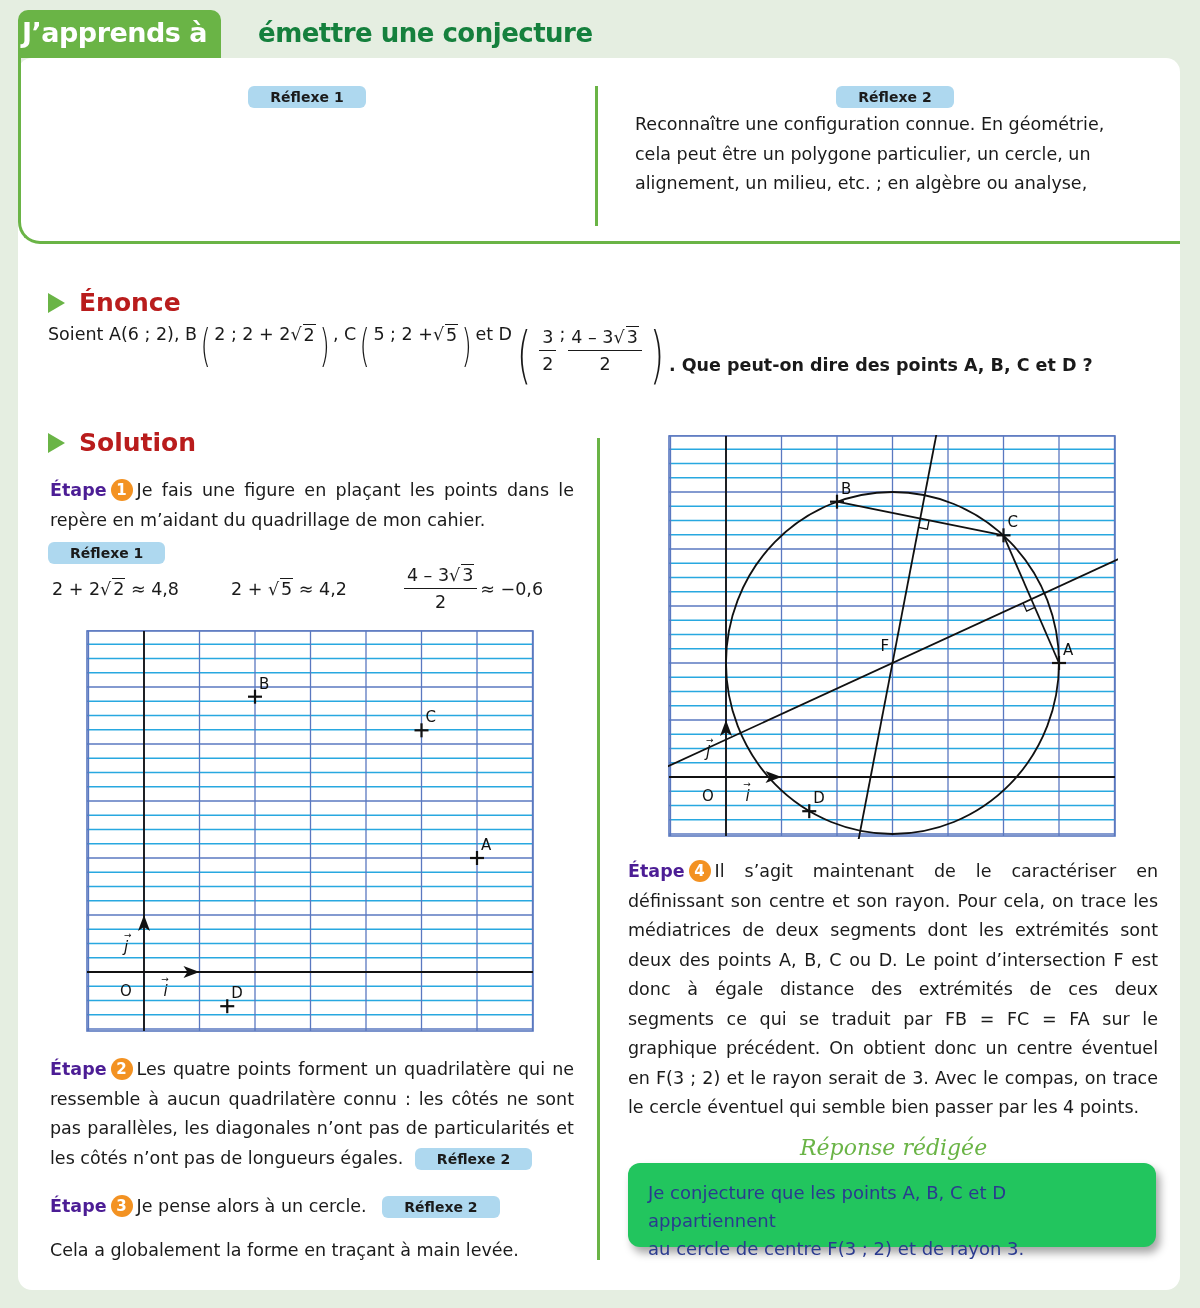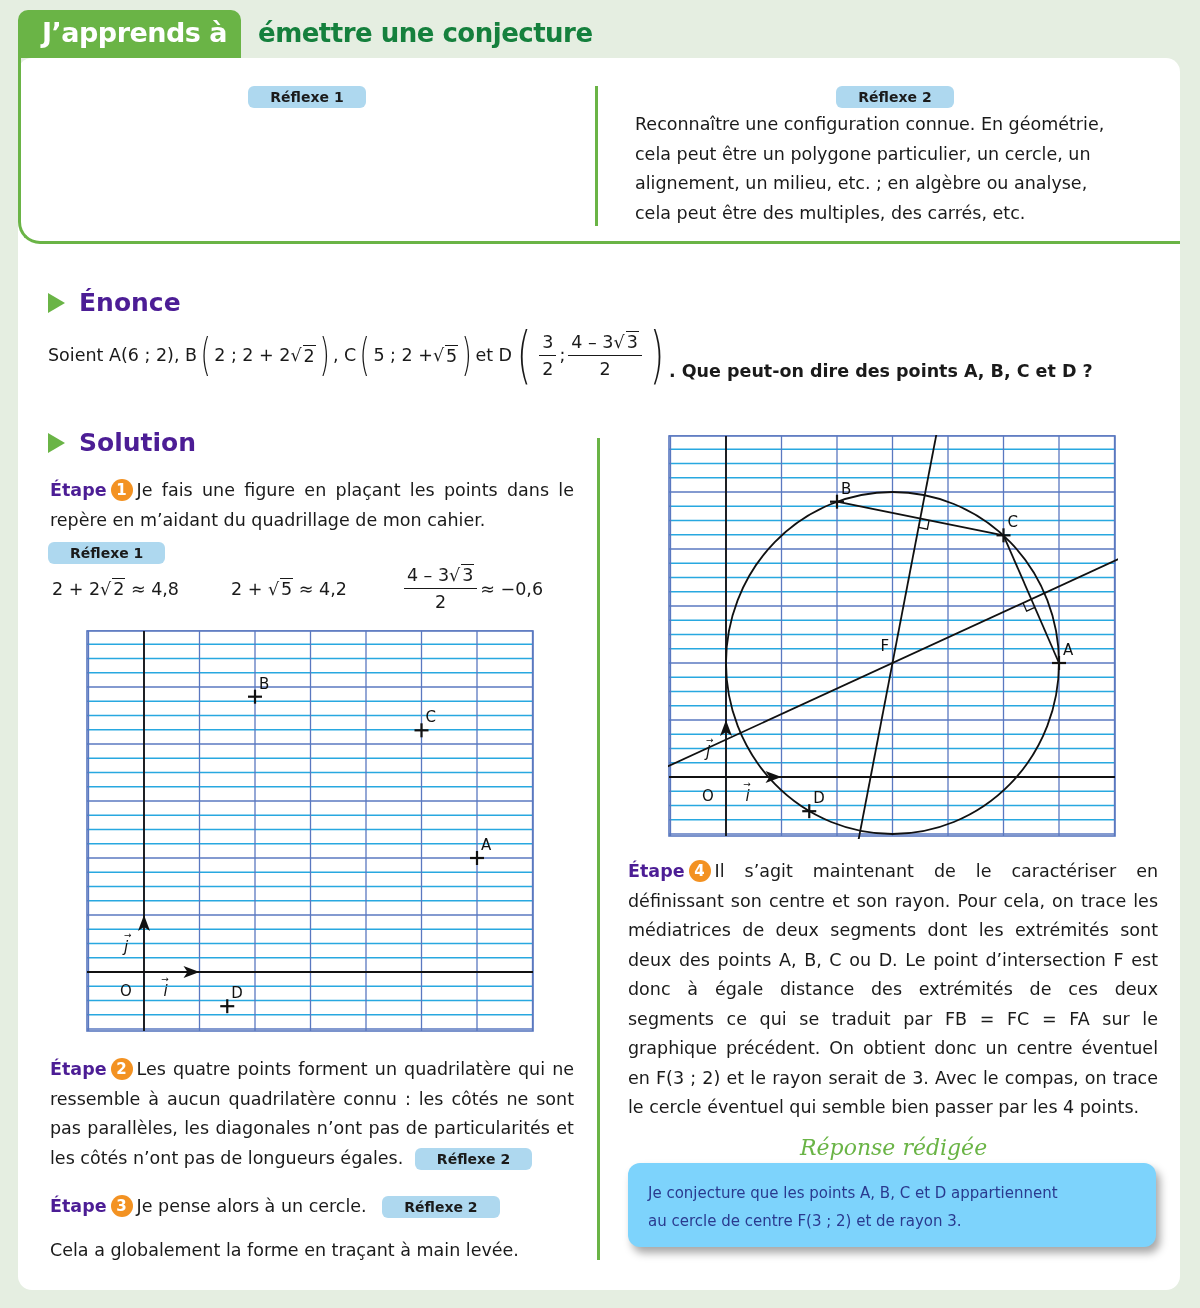--- a/index.html
+++ b/index.html
@@ -1,63 +1,62 @@
 <!DOCTYPE html>
 <html><head>
 <meta charset="utf-8">
 <style>
   html,body{margin:0;padding:0;}
   body{width:1200px;height:1308px;background:#e5eee1;position:relative;font-family:"DejaVu Sans",sans-serif;color:#1a1a1a;overflow:hidden;}
   .panel{position:absolute;left:18px;top:58px;width:1162px;height:1232px;background:#fff;border-radius:14px;}
-  .tab{position:absolute;left:18px;top:10px;height:48px;padding:0 14px 0 24px;background:#6ab446;border-radius:10px 10px 0 0;color:#fff;font-weight:bold;font-size:27px;line-height:46px;letter-spacing:-0.5px;}
+  .tab{position:absolute;left:18px;top:10px;height:48px;padding:0 14px 0 4px;background:#6ab446;border-radius:10px 10px 0 0;color:#fff;font-weight:bold;font-size:27px;line-height:46px;letter-spacing:-0.5px;}
   .title{position:absolute;left:258px;top:12px;color:#15803d;font-weight:bold;font-size:26px;line-height:42px;letter-spacing:-0.5px;}
   .reflex-box{position:absolute;left:18px;top:58px;width:1162px;height:186px;border-left:3px solid #6ab446;border-bottom:3px solid #6ab446;border-bottom-left-radius:22px;box-sizing:border-box;}
   .reflex-col{position:absolute;top:28px;width:520px;}
   .pill{display:inline-block;background:#aed8ef;color:#1a1a1a;font-weight:bold;font-size:14px;padding:1px 22px;border-radius:6px;line-height:20px;}
   .reflex-col .pill-wrap{text-align:center;margin-bottom:2px;}
   .reflex-text{font-size:17.5px;line-height:29.5px;}
   .divider{position:absolute;left:574px;top:28px;width:3px;height:140px;background:#6ab446;}
-  .section-h{position:absolute;color:#4c1d95;font-weight:bold;font-size:25px;display:flex;align-items:center;}
+  .section-h{position:absolute;color:#b91c1c;font-weight:bold;font-size:25px;display:flex;align-items:center;}
   .tri{width:0;height:0;border-top:10px solid transparent;border-bottom:10px solid transparent;border-left:17px solid #6ab446;margin-right:14px;}
-  .statement{position:absolute;left:48px;top:324px;font-size:17.5px;display:flex;align-items:center;white-space:nowrap;}
+  .statement{position:absolute;left:48px;top:324px;font-size:17.5px;display:flex;white-space:nowrap;}
   .frac{display:inline-flex;flex-direction:column;align-items:center;vertical-align:middle;margin:0 3px;}
   .frac .num{border-bottom:1.3px solid #1a1a1a;padding:0 3px;line-height:26px;}
   .frac .den{line-height:26px;}
   .paren{font-size:44px;font-weight:200;line-height:44px;transform:scaleX(0.6);display:inline-block;}
   .paren.big{font-size:62px;line-height:62px;}
   .sqrt{border-top:1.3px solid #1a1a1a;padding:0 1px;margin-left:1px;}
   .bold{font-weight:bold;margin-top:31px;}
   .col-divider{position:absolute;left:597px;top:438px;width:3px;height:822px;background:#6ab446;}
   .etape{color:#4c1d95;font-weight:bold;}
   .num-circle{display:inline-block;width:22px;height:22px;border-radius:50%;background:#f39222;color:#fff;font-weight:bold;font-size:15px;text-align:center;line-height:22px;margin:0 4px;vertical-align:1px;}
   .para{position:absolute;font-size:17.5px;line-height:29.5px;text-align:justify;}
   .approx-row{position:absolute;left:52px;top:562px;font-size:17.5px;display:flex;align-items:center;white-space:nowrap;}
   svg text{font-family:"DejaVu Sans",sans-serif;}
   .answer-title{position:absolute;left:800px;top:1135px;color:#6ab446;font-style:italic;font-size:22px;font-family:"DejaVu Serif",serif;}
-  .answer-box{position:absolute;left:628px;top:1163px;width:528px;height:84px;background:#7dd3fc;border-radius:12px;box-shadow:4px 6px 8px rgba(0,0,0,0.35);box-sizing:border-box;padding:16px 20px;font-size:15px;line-height:28px;color:#2a3a8f;}
+  .answer-box{position:absolute;left:628px;top:1163px;width:528px;height:84px;background:#22c55e;border-radius:12px;box-shadow:4px 6px 8px rgba(0,0,0,0.35);box-sizing:border-box;padding:16px 20px;font-size:18px;line-height:28px;color:#2a3a8f;}
 </style>
 </head>
 <body>
 
 <div class="tab">J’apprends à</div>
 <div class="title">émettre une conjecture</div>
 <div class="panel"></div>
 
 <div class="reflex-box">
   <div class="reflex-col" style="left:26px;">
     <div class="pill-wrap"><span class="pill">Réflexe 1</span></div>
   </div>
   <div class="divider"></div>
   <div class="reflex-col" style="left:614px;">
     <div class="pill-wrap"><span class="pill">Réflexe 2</span></div>
     <div class="reflex-text">
       <div>Reconnaître une configuration connue. En géométrie,</div>
       <div>cela peut être un polygone particulier, un cercle, un</div>
       <div>alignement, un milieu, etc. ; en algèbre ou analyse,</div>
-      <div>cela peut être des multiples, des carrés, etc.</div>
     </div>
   </div>
 </div>
 
 <div class="section-h" style="left:48px;top:288px;">
   <span class="tri"></span>
   <span>Énonce</span>
 </div>
 <div class="statement">
   <span>Soient A(6 ; 2), B</span>

